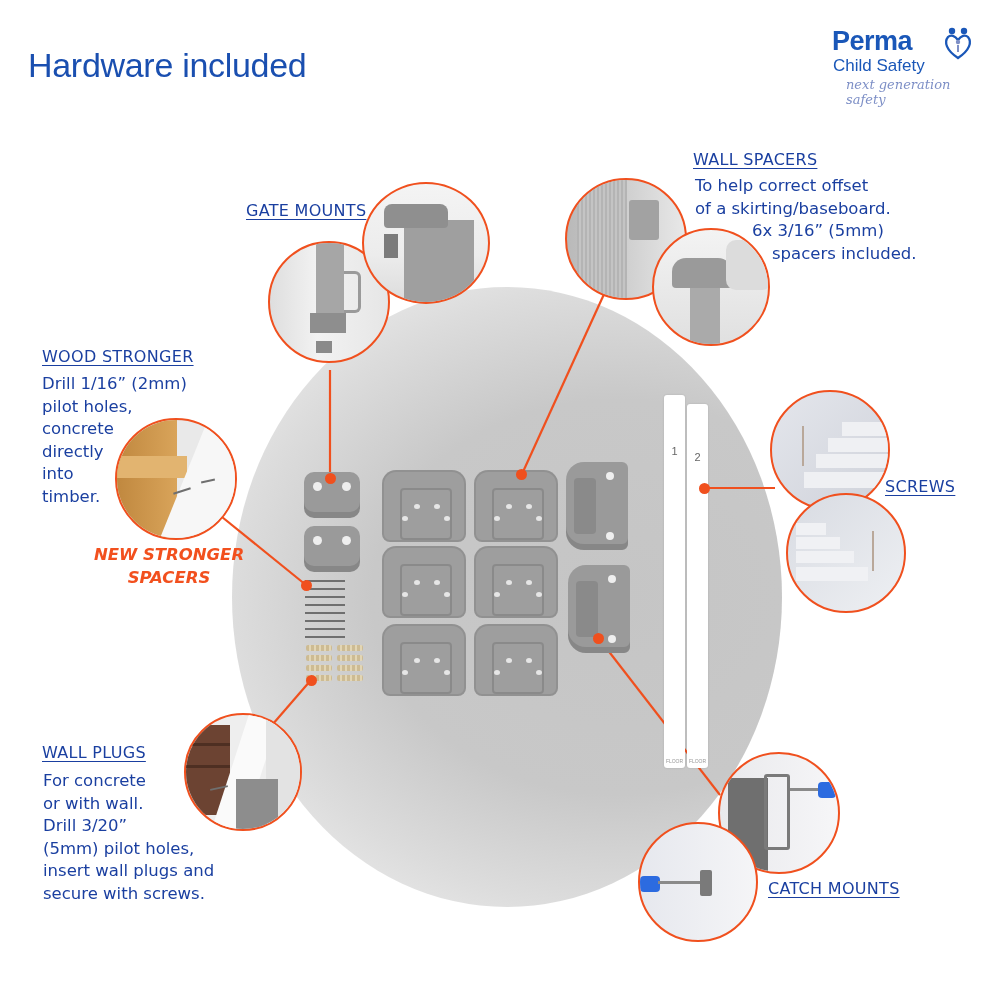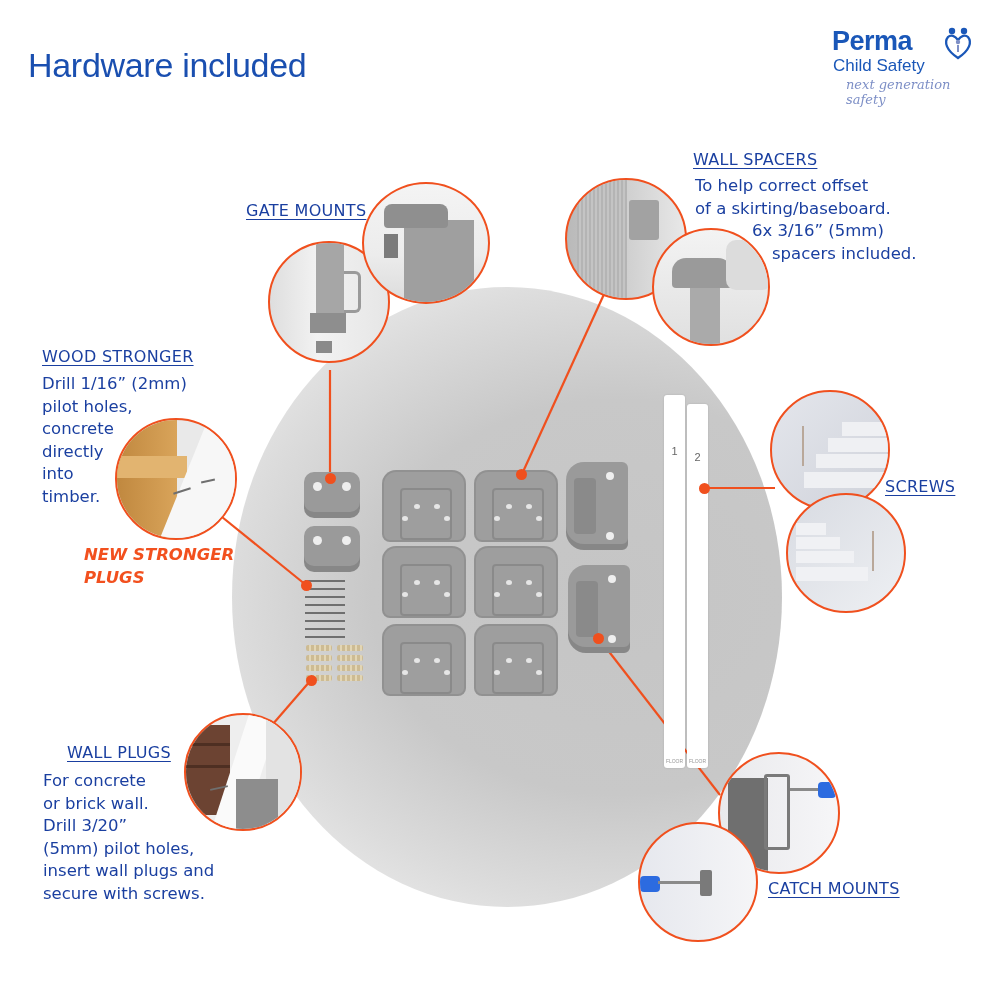--- a/index.html
+++ b/index.html
@@ -6,21 +6,21 @@
   body{width:1000px;height:1000px;position:relative;overflow:hidden;font-family:"Liberation Sans",sans-serif;}
   .abs{position:absolute;}
   .title{left:28px;top:26px;font-size:34px;color:#1a4fb0;font-weight:400;letter-spacing:-0.3px;margin-top:20px;}
   .logo{left:832px;top:26px;width:140px;height:70px;}
   .logo .perma{position:absolute;left:0;top:0;font-size:27px;font-weight:700;color:#1a57b8;letter-spacing:-0.5px;text-align:right;}
   .logo .cs{position:absolute;left:1px;top:30px;font-size:17px;color:#1a57b8;}
   .logo .tag{position:absolute;left:14px;top:51px;font-size:13px;color:#7d8fc6;font-style:italic;font-family:"DejaVu Serif",serif;}
   .logo .heart{position:absolute;left:110px;top:0px;width:32px;height:36px;}
   .heading{font-family:"DejaVu Sans",sans-serif;color:#1a3fa0;font-size:16px;text-decoration:underline;text-underline-offset:3px;text-decoration-thickness:1px;letter-spacing:0.3px;}
   .body{font-family:"DejaVu Sans",sans-serif;color:#1a3fa0;font-size:16.5px;line-height:22.6px;}
-  .orange{font-family:"DejaVu Sans",sans-serif;color:#f2501e;font-size:16.5px;font-style:italic;font-weight:700;text-align:left;line-height:23px;}
+  .orange{font-family:"DejaVu Sans",sans-serif;color:#f2501e;font-size:16.5px;font-style:italic;font-weight:700;text-align:center;line-height:23px;}
   .bigdisc{left:232px;top:287px;width:550px;height:620px;border-radius:50%;
     background:radial-gradient(ellipse at 70% 50%, #c5c5c5 0%, #c8c8c8 45%, #dcdcdc 70%, #f7f7f7 100%);}
   .circ{border:2.5px solid #f0501e;border-radius:50%;overflow:hidden;box-sizing:border-box;}
   .dot{width:11px;height:11px;border-radius:50%;background:#f0501e;}
   svg.lines{position:absolute;left:0;top:0;width:1000px;height:1000px;pointer-events:none;}
   .part{background:#9a9a9a;border-radius:10px;box-shadow:inset 0 -6px 0 rgba(0,0,0,0.12);}
   .bracket{background:#9e9e9e;border-radius:14px 14px 8px 8px;box-shadow:inset 0 0 0 2px rgba(0,0,0,0.08);}
   .bracket .inner{position:absolute;left:18px;top:18px;width:48px;height:48px;border:2px solid rgba(0,0,0,0.12);border-radius:4px;}
   .hole{position:absolute;width:6px;height:5px;border-radius:50%;background:#e6e6e6;}
   .screw{height:2px;background:#6f6f6f;}
@@ -97,21 +97,21 @@
 </div>
 <div class="abs circ" style="left:115px;top:418px;width:122px;height:122px;background:#e9e9e9;">
   <div class="abs" style="left:0;top:0;width:60px;height:122px;background:linear-gradient(90deg,#c0883f,#d9a45a);"></div>
   <div class="abs" style="left:0;top:36px;width:70px;height:22px;background:#e2b470;"></div>
   <div class="abs" style="left:66px;top:-10px;width:90px;height:160px;background:#f7f7f7;transform:rotate(22deg);"></div>
   <div class="abs screw" style="left:56px;top:70px;width:18px;transform:rotate(-18deg);"></div>
   <div class="abs screw" style="left:84px;top:60px;width:14px;transform:rotate(-12deg);"></div>
 </div>
 <div class="abs orange" style="left:84px;top:543px;width:170px;">
   <div>NEW STRONGER</div>
-  <div>PLUGS</div>
+  <div>SPACERS</div>
 </div>
 
 <div class="abs circ" style="left:770px;top:390px;width:120px;height:120px;background:linear-gradient(135deg,#e4e6ec,#cfd2da);">
   <div class="abs" style="left:70px;top:30px;width:50px;height:14px;background:#eff0f3;"></div>
   <div class="abs" style="left:56px;top:46px;width:64px;height:14px;background:#eff0f3;"></div>
   <div class="abs" style="left:44px;top:62px;width:76px;height:14px;background:#eff0f3;"></div>
   <div class="abs" style="left:32px;top:80px;width:88px;height:16px;background:#eff0f3;"></div>
   <div class="abs" style="left:30px;top:34px;width:2px;height:40px;background:#b9a89a;"></div>
 </div>
 <div class="abs circ" style="left:786px;top:493px;width:120px;height:120px;background:linear-gradient(135deg,#d8dbe2,#eef0f3);">
@@ -226,24 +226,24 @@
 
 <div class="abs circ" style="left:184px;top:713px;width:118px;height:118px;background:#eeeeee;">
   <div class="abs" style="left:0;top:10px;width:44px;height:90px;background:#6c4332;"></div>
   <div class="abs" style="left:0;top:28px;width:44px;height:3px;background:#4e2f22;"></div>
   <div class="abs" style="left:0;top:50px;width:44px;height:3px;background:#4e2f22;"></div>
   <div class="abs" style="left:44px;top:-10px;width:30px;height:140px;background:#fafafa;transform:rotate(18deg);"></div>
   <div class="abs" style="left:80px;top:0;width:38px;height:118px;background:#e3e3e3;"></div>
   <div class="abs" style="left:50px;top:64px;width:42px;height:56px;background:#8d8d8d;"></div>
   <div class="abs screw" style="left:24px;top:72px;width:18px;transform:rotate(-12deg);"></div>
 </div>
-<div class="abs heading" style="left:42px;top:743px;margin-left:25px;">WALL PLUGS</div>
+<div class="abs heading" style="left:42px;top:743px;">WALL PLUGS</div>
 <div class="abs body" style="left:43px;top:770px;">
   <div>For concrete</div>
-  <div>or brick wall.</div>
+  <div>or with wall.</div>
   <div>Drill 3/20”</div>
   <div>(5mm) pilot holes,</div>
   <div>insert wall plugs and</div>
   <div>secure with screws.</div>
 </div>
 
 <div class="abs circ" style="left:718px;top:752px;width:122px;height:122px;background:linear-gradient(90deg,#e9e9ec,#f6f6f8);">
   <div class="abs" style="left:8px;top:24px;width:40px;height:98px;background:#6f6f6f;"></div>
   <div class="abs" style="left:44px;top:20px;width:20px;height:70px;border:3px solid #7a7a7a;border-radius:3px;"></div>
   <div class="abs" style="left:70px;top:34px;width:36px;height:3px;background:#8a8a8a;"></div>

